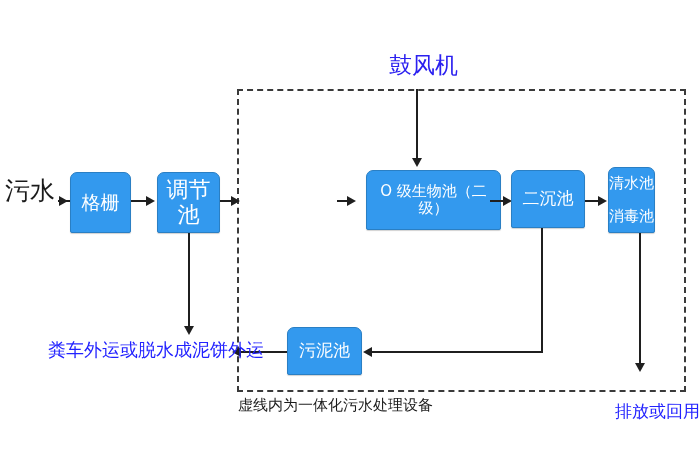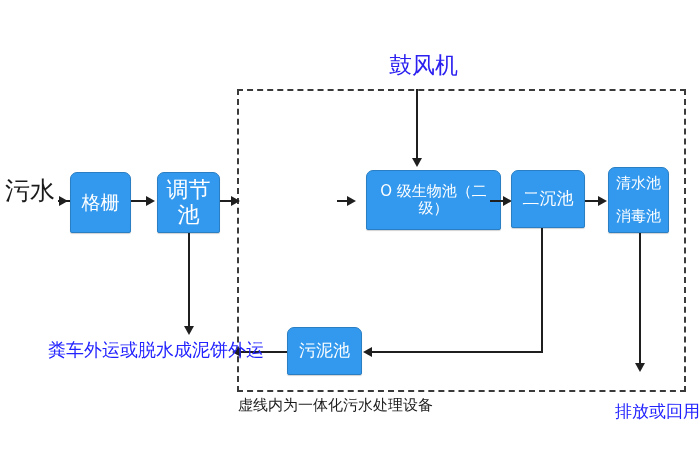--- a/index.html
+++ b/index.html
@@ -129,21 +129,21 @@
     <span>二沉池</span>
   </div>
 
   <div class="line h" style="left:585px; top:200px; width:17px;"></div>
   <div class="arrow right" style="left:598px; top:196px;"></div>
 
   <div class="line v" style="left:541px; top:228px; height:125px;"></div>
   <div class="line h" style="left:371px; top:351px; width:172px;"></div>
   <div class="arrow left" style="left:363px; top:347px;"></div>
 
-  <div class="node" style="left:608px; top:167px; width:61px; height:66px; font-size:15px;">
+  <div class="node" style="left:608px; top:167px; width:47px; height:66px; font-size:15px;">
     <span>
       <span>清水池</span><br>
       <span>消毒池</span>
     </span>
   </div>
 
   <div class="line v" style="left:639px; top:233px; height:136px;"></div>
   <div class="arrow down" style="left:635px; top:363px;"></div>
 
   <div class="node" style="left:287px; top:327px; width:75px; height:48px; font-size:17px;">

